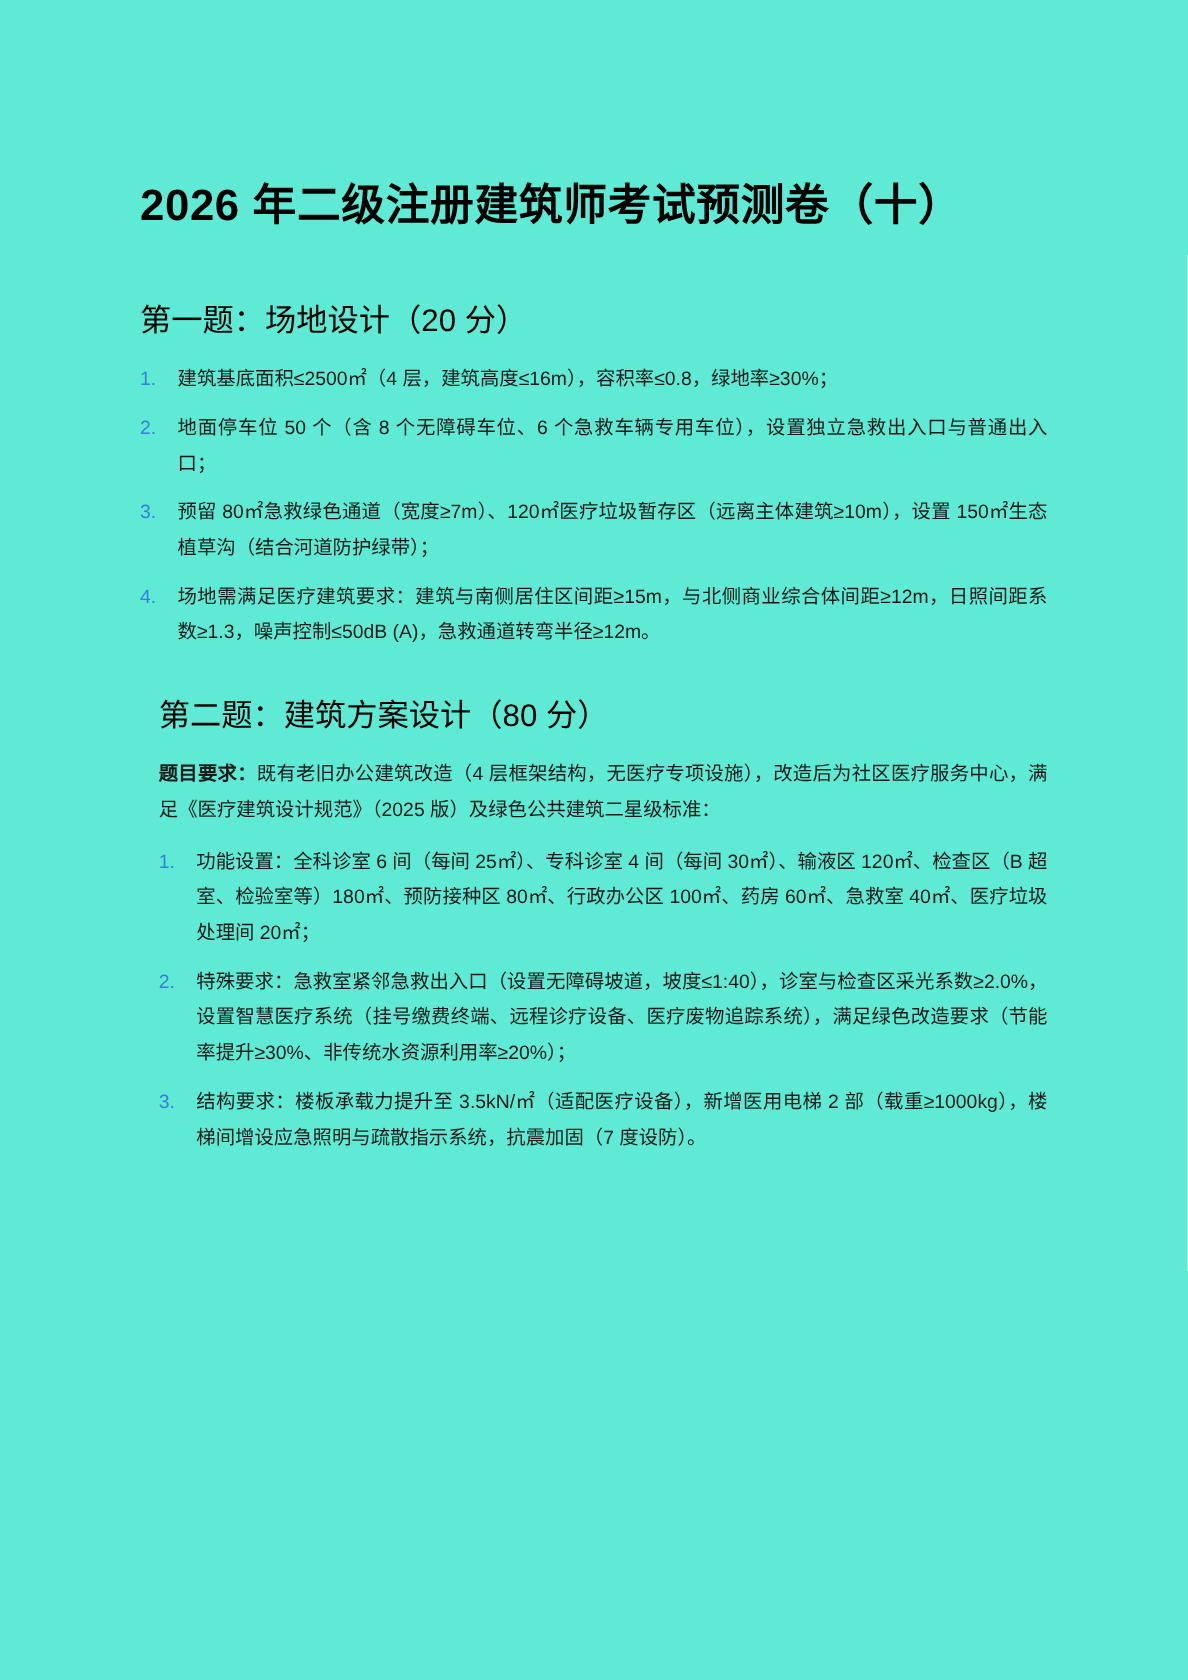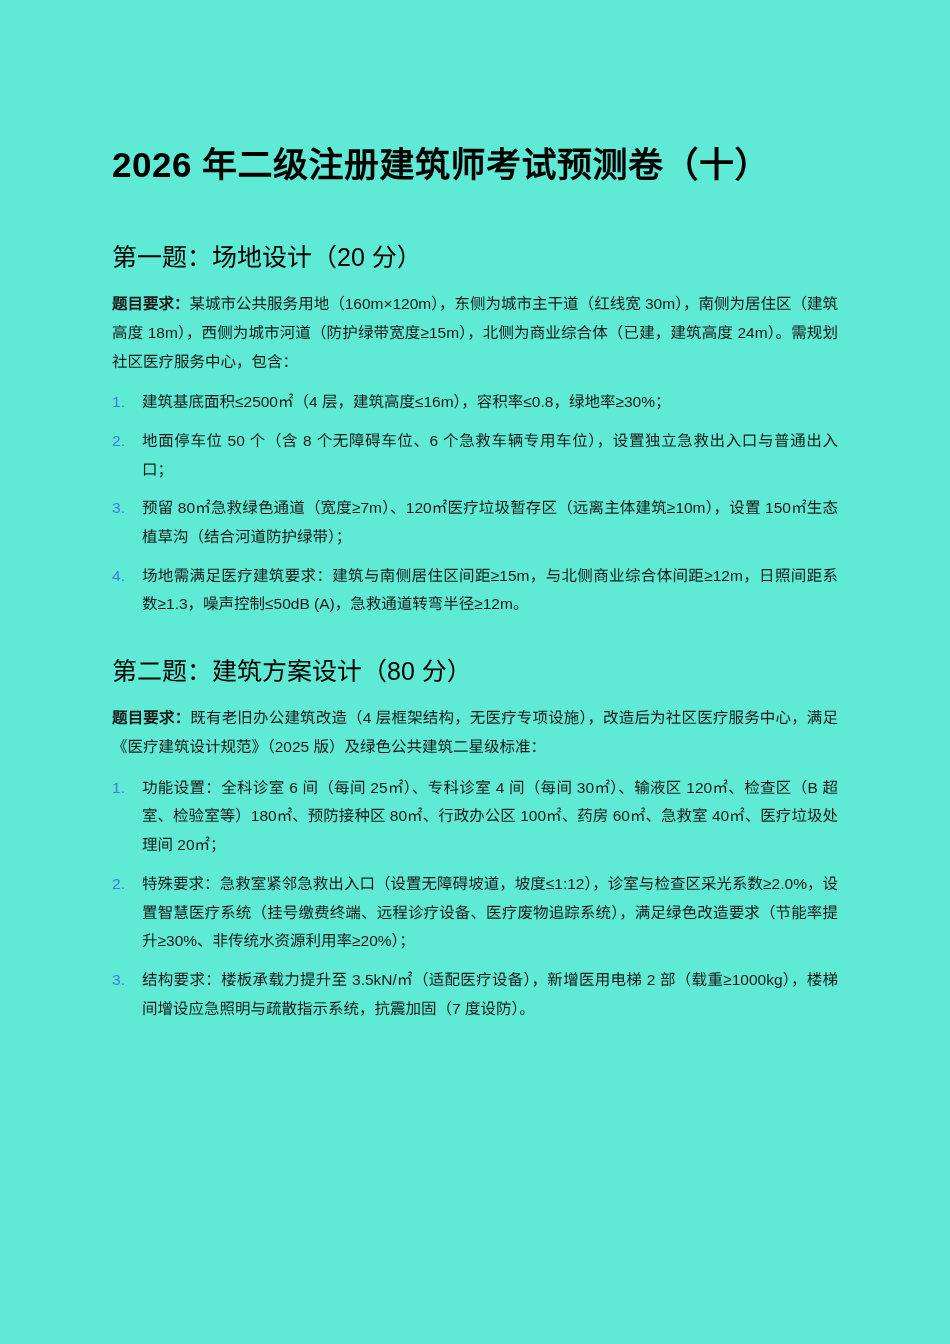--- a/index.html
+++ b/index.html
@@ -77,58 +77,56 @@
     left: -30px;
     top: 0;
     width: 24px;
     text-align: left;
     color: #3b7ddd;
     font-size: 15.5px;
     line-height: 1.85;
   }
   .q2-gap {
     margin-top: 34px;
+    margin-left: 15px;
   }
   .title-wrap {
     margin-bottom: 10px;
   }
 </style>
 </head>
 <body>
 
 <div class="page">
 
   <div class="title-wrap">
     <h1 class="doc-title">2026 年二级注册建筑师考试预测卷（十）</h1>
   </div>
 
 
   <div class="section-block">
     <h3 class="question-title">第一题：场地设计（20 分）</h3>
 
-    <p class="para">
-      <span class="lead">题目要求：</span><span>某城市公共服务用地（160m×120m），东侧为城市主干道（红线宽 30m），南侧为居住区（建筑高度 18m），西侧为城市河道（防护绿带宽度≥15m），北侧为商业综合体（已建，建筑高度 24m）。需规划社区医疗服务中心，包含：</span>
-    </p>
 
     <ol class="req-list">
       <li>建筑基底面积≤2500㎡（4 层，建筑高度≤16m），容积率≤0.8，绿地率≥30%；</li>
       <li>地面停车位 50 个（含 8 个无障碍车位、6 个急救车辆专用车位），设置独立急救出入口与普通出入口；</li>
       <li>预留 80㎡急救绿色通道（宽度≥7m）、120㎡医疗垃圾暂存区（远离主体建筑≥10m），设置 150㎡生态植草沟（结合河道防护绿带）；</li>
       <li>场地需满足医疗建筑要求：建筑与南侧居住区间距≥15m，与北侧商业综合体间距≥12m，日照间距系数≥1.3，噪声控制≤50dB (A)，急救通道转弯半径≥12m。</li>
     </ol>
 
   </div>
 
   <div class="section-block q2-gap">
     <h3 class="question-title">第二题：建筑方案设计（80 分）</h3>
 
     <p class="para">
       <span class="lead">题目要求：</span><span>既有老旧办公建筑改造（4 层框架结构，无医疗专项设施），改造后为社区医疗服务中心，满足《医疗建筑设计规范》（2025 版）及绿色公共建筑二星级标准：</span>
     </p>
 
     <ol class="req-list">
       <li>功能设置：全科诊室 6 间（每间 25㎡）、专科诊室 4 间（每间 30㎡）、输液区 120㎡、检查区（B 超室、检验室等）180㎡、预防接种区 80㎡、行政办公区 100㎡、药房 60㎡、急救室 40㎡、医疗垃圾处理间 20㎡；</li>
-      <li>特殊要求：急救室紧邻急救出入口（设置无障碍坡道，坡度≤1:12），诊室与检查区采光系数≥2.0%，设置智慧医疗系统（挂号缴费终端、远程诊疗设备、医疗废物追踪系统），满足绿色改造要求（节能率提升≥30%、非传统水资源利用率≥20%）；</li>
+      <li>特殊要求：急救室紧邻急救出入口（设置无障碍坡道，坡度≤1:40），诊室与检查区采光系数≥2.0%，设置智慧医疗系统（挂号缴费终端、远程诊疗设备、医疗废物追踪系统），满足绿色改造要求（节能率提升≥30%、非传统水资源利用率≥20%）；</li>
       <li>结构要求：楼板承载力提升至 3.5kN/㎡（适配医疗设备），新增医用电梯 2 部（载重≥1000kg），楼梯间增设应急照明与疏散指示系统，抗震加固（7 度设防）。</li>
     </ol>
   </div>
 
 </div>
 
 </body></html>

